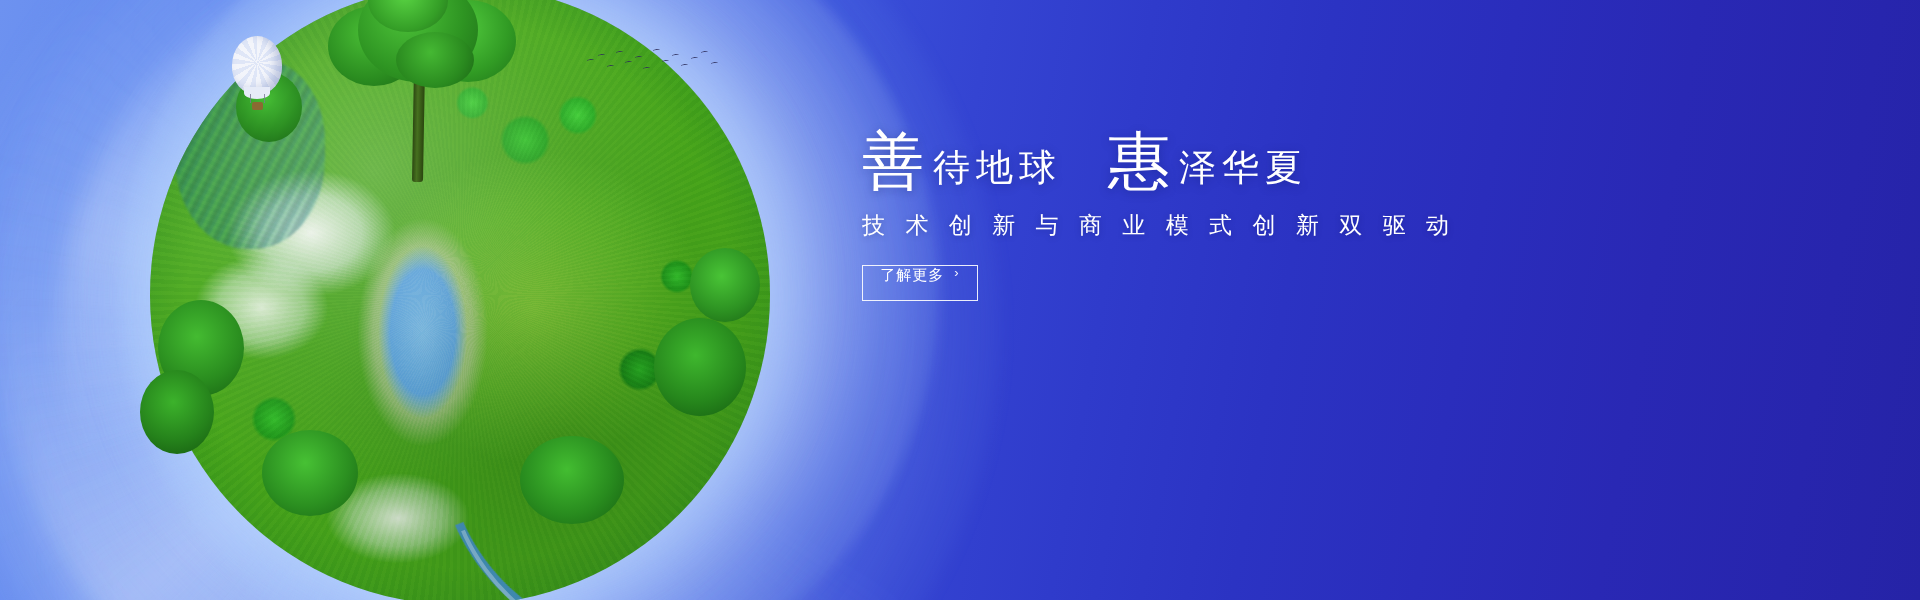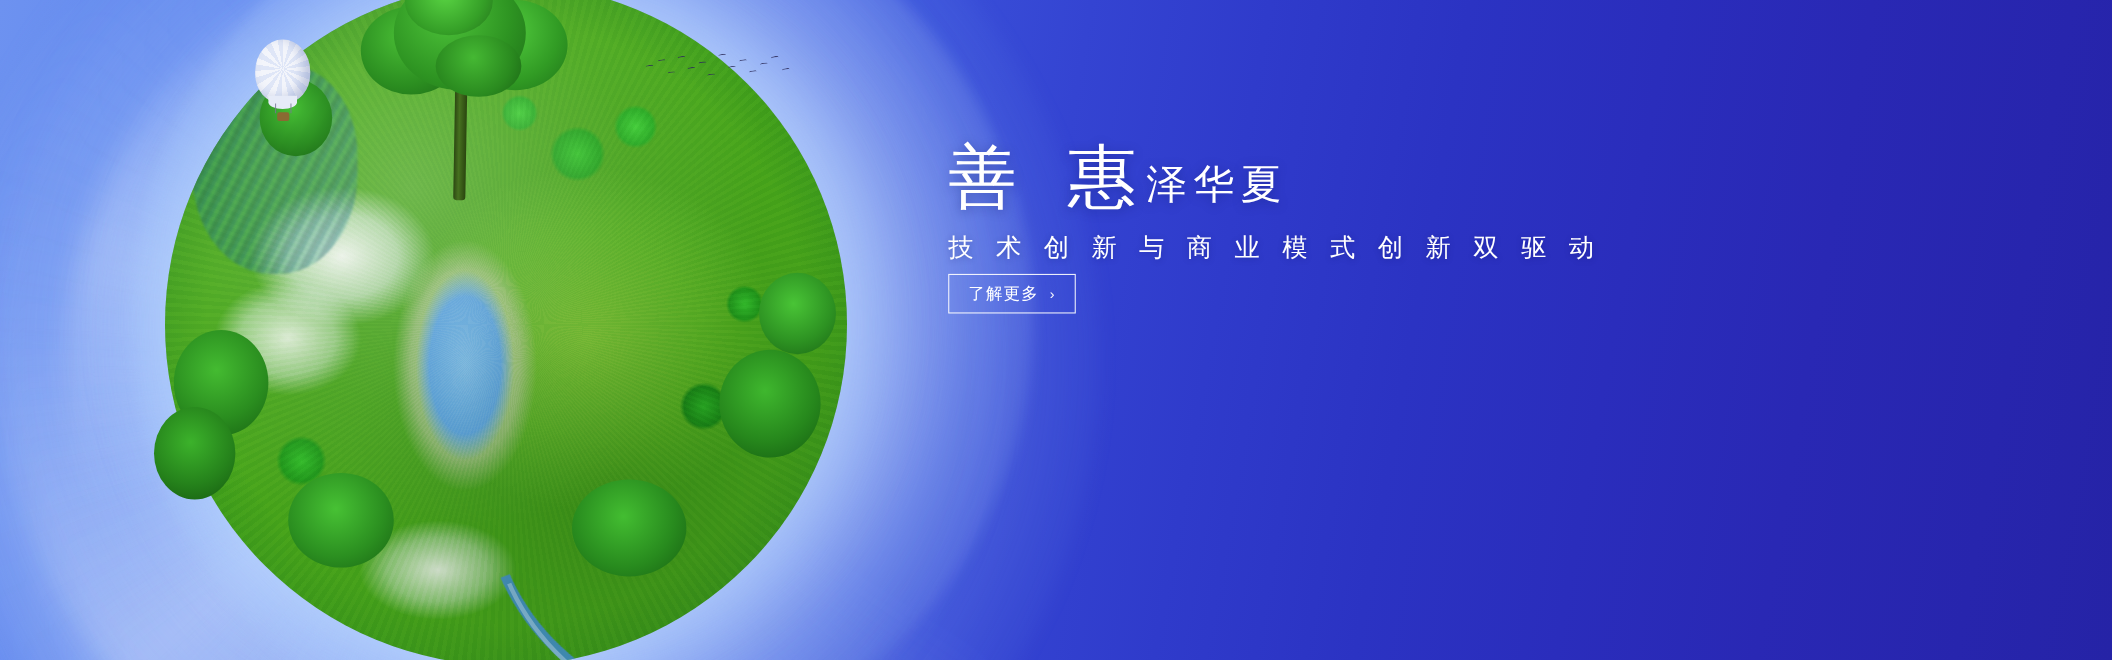--- a/index.html
+++ b/index.html
@@ -306,36 +306,35 @@
     top:-4px;
   }
   .hl-gap { width:46px; }
 
   .subtitle {
     color:#ffffff;
     font-size:23px;
     letter-spacing:7px;
     white-space:nowrap;
     margin-top:20px;
-    margin-bottom:8px;
+    margin-bottom:24px;
     font-family:"Liberation Sans", sans-serif;
     text-shadow:0 1px 6px rgba(10,20,90,0.3);
   }
   .desc {
     color:#eef2ff;
     font-size:17px;
     letter-spacing:0.4px;
     white-space:nowrap;
     margin-bottom:22px;
     font-family:"Liberation Sans", sans-serif;
     opacity:.97;
   }
   .cta {
     display:inline-flex;
-    align-items:center;
     justify-content:center;
     gap:10px;
     width:116px; height:36px;
     border:1px solid rgba(255,255,255,0.9);
     color:#ffffff;
     font-size:15px;
     letter-spacing:1px;
     background:transparent;
     cursor:pointer;
     font-family:"Liberation Sans", sans-serif;
@@ -417,20 +416,21 @@
     <div class="bird" style="left:96px;  top:19px;"></div>
     <div class="bird" style="left:106px; top:12px;"></div>
     <div class="bird" style="left:116px; top:6px;"></div>
     <div class="bird" style="left:126px; top:17px;"></div>
   </div>
 
   <div class="content">
 
     <div class="headline">
       <span class="hl-big">善</span>
+      <span class="hl-small">待地球</span>
       <span class="hl-gap"></span>
       <span class="hl-big">惠</span>
       <span class="hl-small">泽华夏</span>
     </div>
 
     <div class="subtitle">技 术 创 新 与 商 业 模 式 创 新 双 驱 动</div>
 
 
     <button class="cta">
       <span>了解更多</span>

